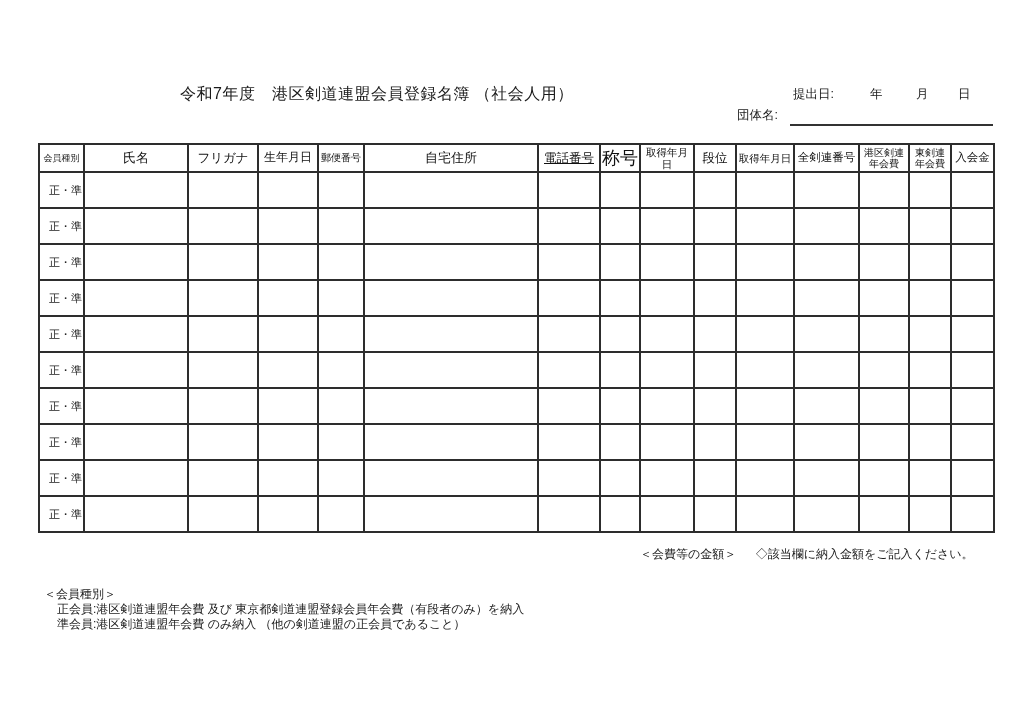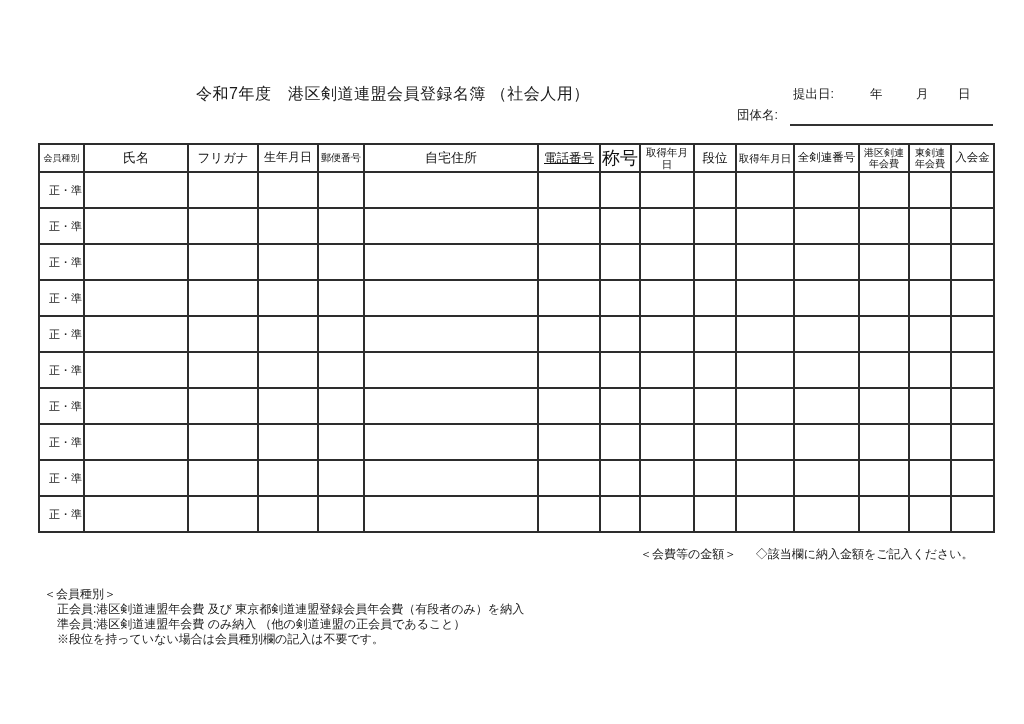--- a/index.html
+++ b/index.html
@@ -16,21 +16,20 @@
     color: #1a1a1a;
     overflow: hidden;
   }
   .doc-title {
     position: absolute;
     left: 180px;
     top: 84px;
     font-size: 16px;
     letter-spacing: 0.5px;
     white-space: nowrap;
-    margin-left: 16px;
   }
   .submission {
     position: absolute;
     left: 0;
     top: 86px;
     width: 1024px;
     height: 16px;
     font-size: 12.5px;
   }
   .submission span { position: absolute; white-space: nowrap; }
@@ -333,21 +332,20 @@
           <td></td>
           <td></td>
         </tr>
       </tbody>
   </table>
 
   <div class="notes-left">
     <div>＜会員種別＞</div>
     <div class="note-line">正会員:港区剣道連盟年会費 及び 東京都剣道連盟登録会員年会費（有段者のみ）を納入</div>
     <div class="note-line">準会員:港区剣道連盟年会費 のみ納入 （他の剣道連盟の正会員であること）</div>
-    <div class="note-line">※段位を持っていない場合は会員種別欄の記入は不要です。</div>
   </div>
 
   <div class="notes-right">
     <div>
       <span>＜会費等の金額＞</span>
       <span class="fee-note">◇該当欄に納入金額をご記入ください。</span>
     </div>
   </div>
 
 </div>

